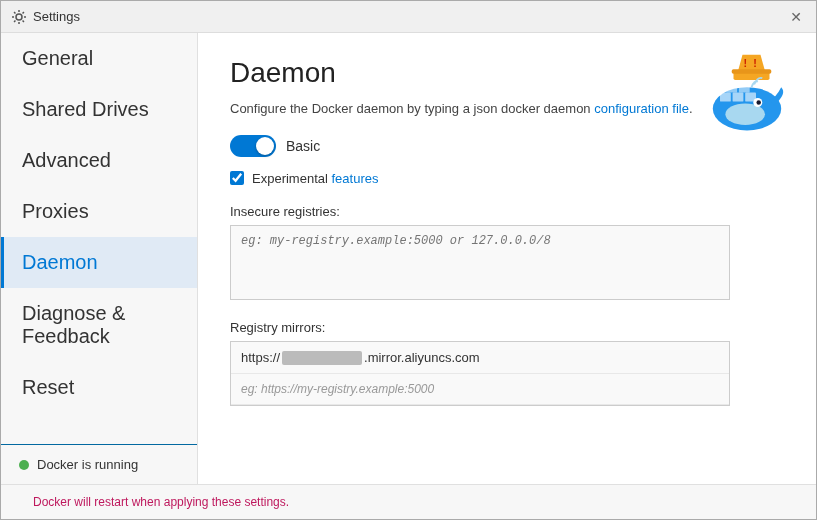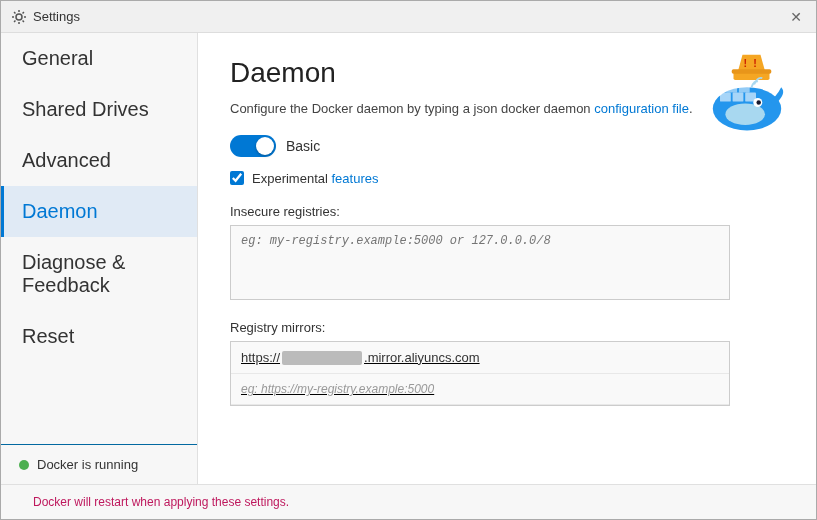--- a/index.html
+++ b/index.html
@@ -189,21 +189,20 @@
       resize: none;
       outline: none;
       font-family: Liberation Mono, monospace;
       min-height: 70px;
     }
     .registry-box {
       width: 100%;
       max-width: 500px;
       border: 1px solid #ccc;
       background: #f9f9f9;
-      text-decoration: underline;
     }
     .registry-entry {
       padding: 8px 10px;
       font-size: 13px;
       color: #333;
       border-bottom: 1px solid #e8e8e8;
     }
     .registry-entry.placeholder {
       color: #999;
       font-style: italic;
@@ -252,20 +251,23 @@
   <div class="sidebar">
     <div class="sidebar-item">
       <span>General</span>
     </div>
     <div class="sidebar-item">
       <span>Shared Drives</span>
     </div>
     <div class="sidebar-item">
       <span>Advanced</span>
     </div>
+    <div class="sidebar-item">
+      <span>Proxies</span>
+    </div>
     <div class="sidebar-item active">
       <span>Daemon</span>
     </div>
     <div class="sidebar-item">
       <span>Diagnose &amp; Feedback</span>
     </div>
     <div class="sidebar-item">
       <span>Reset</span>
     </div>
     <div class="sidebar-bottom">

